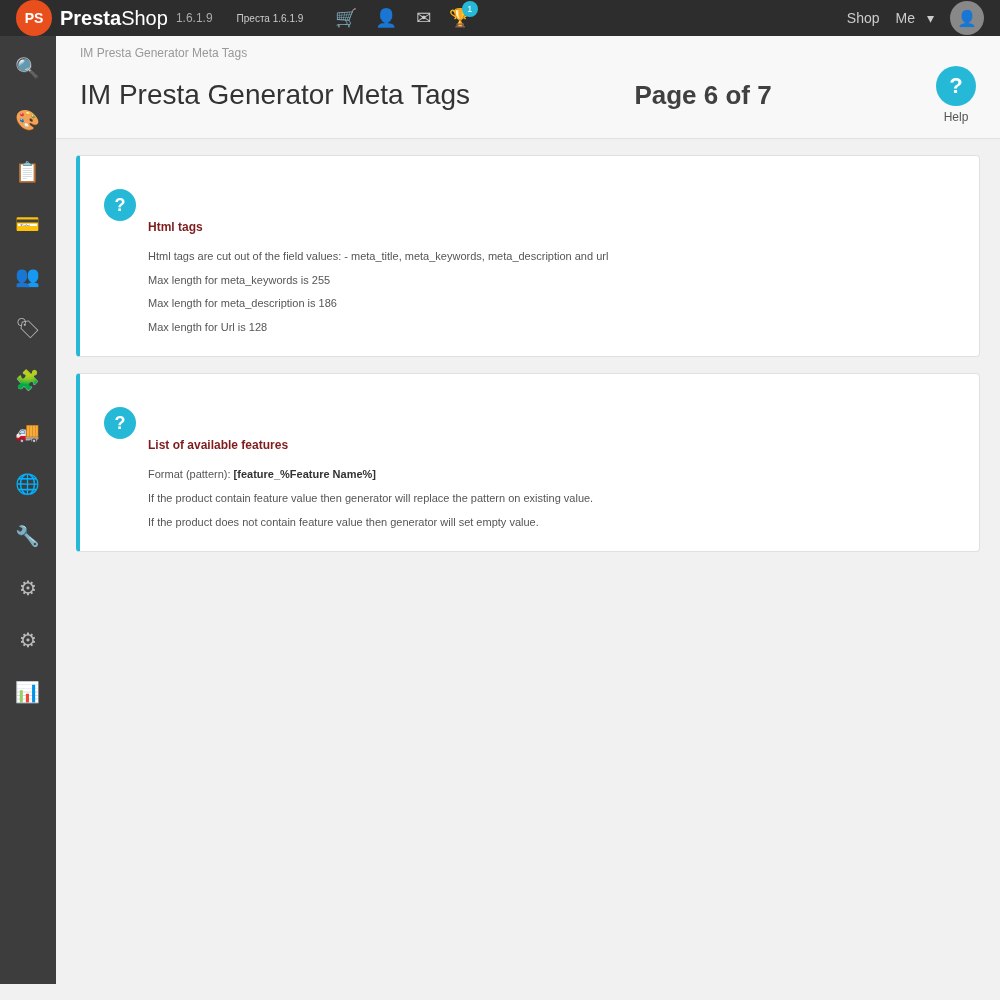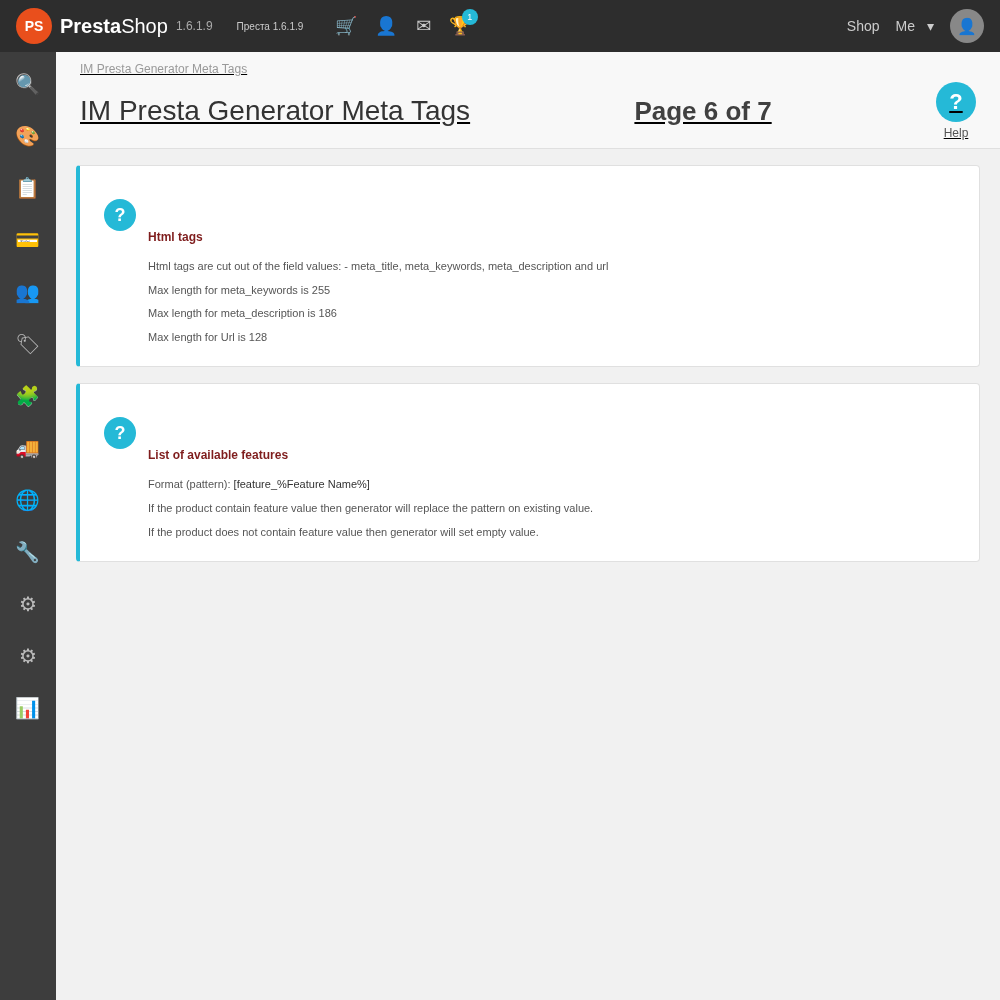--- a/index.html
+++ b/index.html
@@ -1,21 +1,21 @@
 <!DOCTYPE html>
 <html><head>
   <meta charset="utf-8">
   <style>
     * { box-sizing: border-box; margin: 0; padding: 0; }
     body { font-family: Arial, sans-serif; background: #f1f1f1; }
 
     
     .top-nav {
       background: #2d2d2d;
-      height: 52px;
+      height: 36px;
       display: flex;
       align-items: center;
       padding: 0 16px;
       gap: 20px;
     }
     .nav-logo {
       display: flex;
       align-items: center;
       gap: 8px;
     }
@@ -136,22 +136,21 @@
     .main-content {
       flex: 1;
       background: #f1f1f1;
       padding: 0;
     }
 
     
     .page-header-area {
       background: #f8f8f8;
       border-bottom: 1px solid #e0e0e0;
-      padding: 10px 24px 8px 24px;
-      text-decoration: underline;
+      padding: 10px 24px 14px 24px;
     }
     .breadcrumb {
       font-size: 12px;
       color: #999;
       margin-bottom: 6px;
     }
     .page-title-row {
       display: flex;
       align-items: center;
       justify-content: space-between;
@@ -233,21 +232,21 @@
       color: #555;
       font-size: 11px;
       line-height: 1.6;
       margin-left: 44px;
     }
     .info-box-text p {
       margin-bottom: 6px;
     }
     .info-box-text p:last-child { margin-bottom: 0; }
     .bold-pattern {
-      font-weight: normal;
+      font-weight: bold;
       color: #333;
     }
   </style>
 </head>
 <body>
 
 <nav class="top-nav">
   <div class="nav-logo">
     <div class="nav-logo-circle">
       <span>PS</span>

